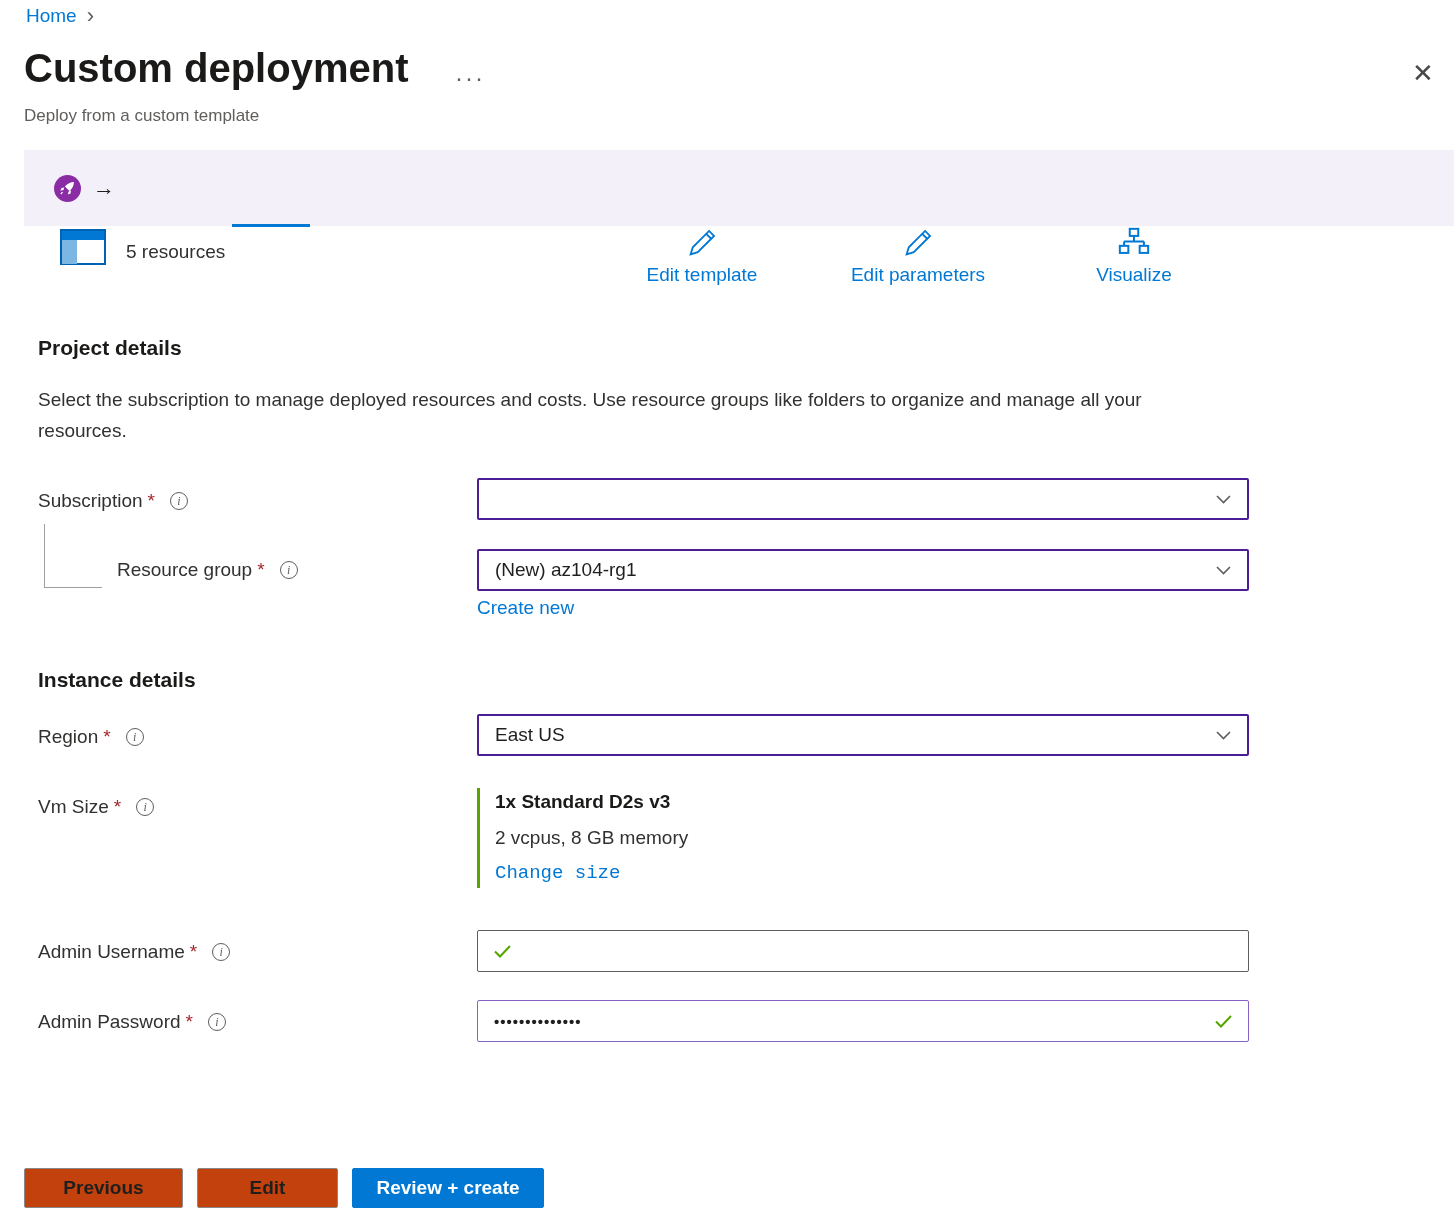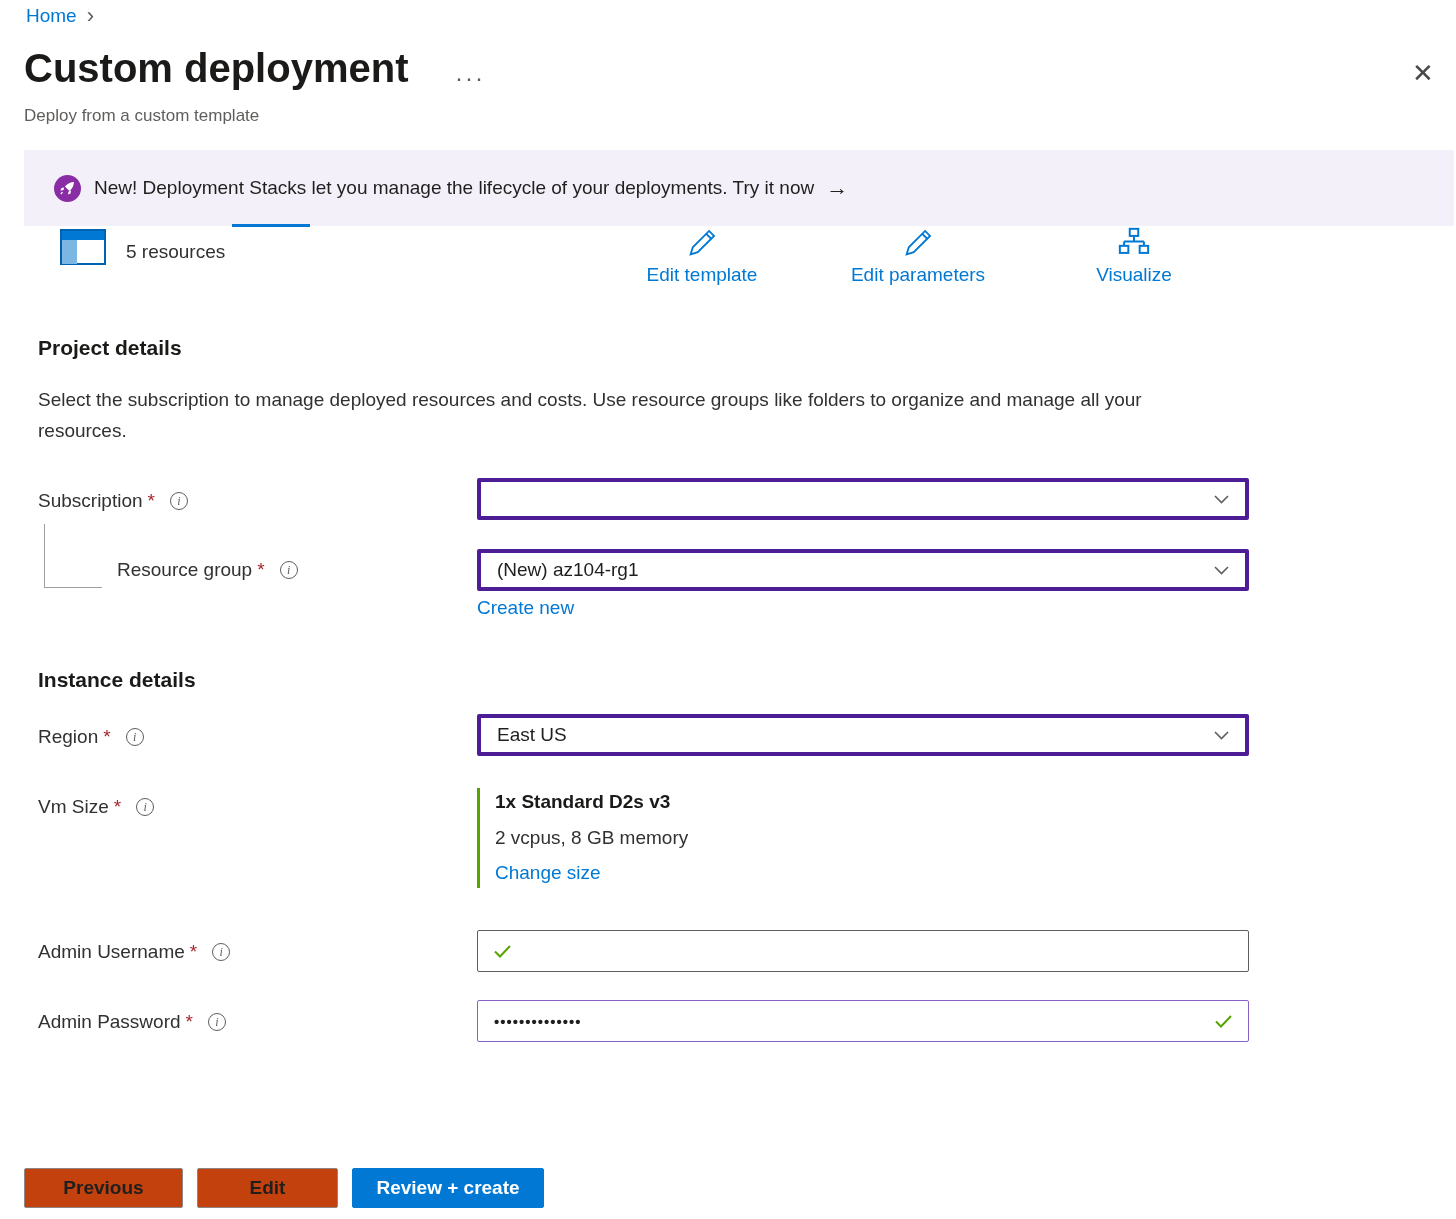--- a/index.html
+++ b/index.html
@@ -62,21 +62,21 @@
   .lbl-vmsize { left: 38px; top: 796px; }
   .lbl-username { left: 38px; top: 941px; }
   .lbl-password { left: 38px; top: 1011px; }
 
   .tree-connector { left: 44px; top: 524px; width: 58px; height: 64px;
     border-left: 1px solid #a19f9d; border-bottom: 1px solid #a19f9d; }
 
   
   .combo {
     left: 477px; width: 772px; height: 42px;
-    border: 4px solid #4c1d95; border-radius: 2px; background: #fff;
+    border: 2px solid #4c1d95; border-radius: 2px; background: #fff;
     display: flex; align-items: center; justify-content: space-between;
     padding: 0 16px; font-size: 19px; color: #201f1e; cursor: pointer;
   }
   .combo-subscription { top: 478px; }
   .combo-resourcegroup { top: 549px; }
   .combo-region { top: 714px; }
   .create-new { left: 477px; top: 597px; font-size: 19px; }
 
   .textbox {
     left: 477px; width: 772px; height: 42px;
@@ -89,21 +89,21 @@
     font-family: "Liberation Sans", sans-serif; color: #201f1e; background: transparent;
   }
   .tb-username { top: 930px; }
   .tb-password { top: 1000px; border-color: #8661c5; }
   .tb-password input { font-size: 15px; font-weight: 700; letter-spacing: 1px; }
 
   
   .vmsize-block { left: 477px; top: 788px; border-left: 3px solid #57a300; padding: 3px 0 4px 15px; }
   .vmsize-title { font-size: 19px; font-weight: 700; color: #1b1a19; }
   .vmsize-detail { font-size: 19px; color: #323130; margin-top: 14px; }
-  .vmsize-change { display: inline-block; font-size: 19px; margin-top: 13px; }
+  .vmsize-change { display: inline-block; font-size: 19px; margin-top: 13px; font-family: Liberation Mono, monospace; }
 
   
   .btn {
     position: absolute; top: 1168px; height: 40px;
     display: inline-flex; align-items: center; justify-content: center;
     font-size: 19px; font-weight: 600; font-family: "Liberation Sans", sans-serif;
     border-radius: 2px; cursor: pointer;
   }
   .btn-secondary { background: #c2410c; border: 1px solid #8a8886; color: #201f1e; }
   .btn-primary { background: #0078d4; border: 1px solid #0078d4; color: #ffffff; }
@@ -125,21 +125,20 @@
 <div class="abs page-subtitle">Deploy from a custom template</div>
 
 <div class="abs banner">
   <svg class="banner-icon" viewBox="0 0 27 27">
     <circle cx="13.5" cy="13.5" r="13.5" fill="#8a2da5"></circle>
     <path d="M20 7c-3.2.2-5.9 1.4-7.8 3.3l-1.3 1.3 4.5 4.5 1.3-1.3C18.6 12.9 19.8 10.2 20 7z" fill="#ffffff"></path>
     <path d="M10.2 12.5l-2.7.6-1.1 2.6 3.1-.6z" fill="#ffffff"></path>
     <path d="M14.5 16.8l-.6 2.7 2.6-1.1.6-3.1z" fill="#ffffff"></path>
     <path d="M8.6 17.2l-1.8 1.8" stroke="#ffffff" stroke-width="1.2"></path>
   </svg>
-  <span class="banner-text">New! Deployment Stacks let you manage the lifecycle of your deployments. Try it now</span>
   <span class="banner-arrow">→</span>
 </div>
 
 <svg class="abs tpl-icon" width="46" height="38" viewBox="0 0 46 38">
   <rect x="1" y="1" width="44" height="34" fill="#ffffff" stroke="#0063b1" stroke-width="2"></rect>
   <rect x="2" y="2" width="42" height="9" fill="#0078d4"></rect>
   <rect x="2" y="11" width="15" height="24" fill="#7cb7e3"></rect>
 </svg>
 <div class="abs tpl-resources">5 resources</div>
 <div class="abs fragment"></div>

